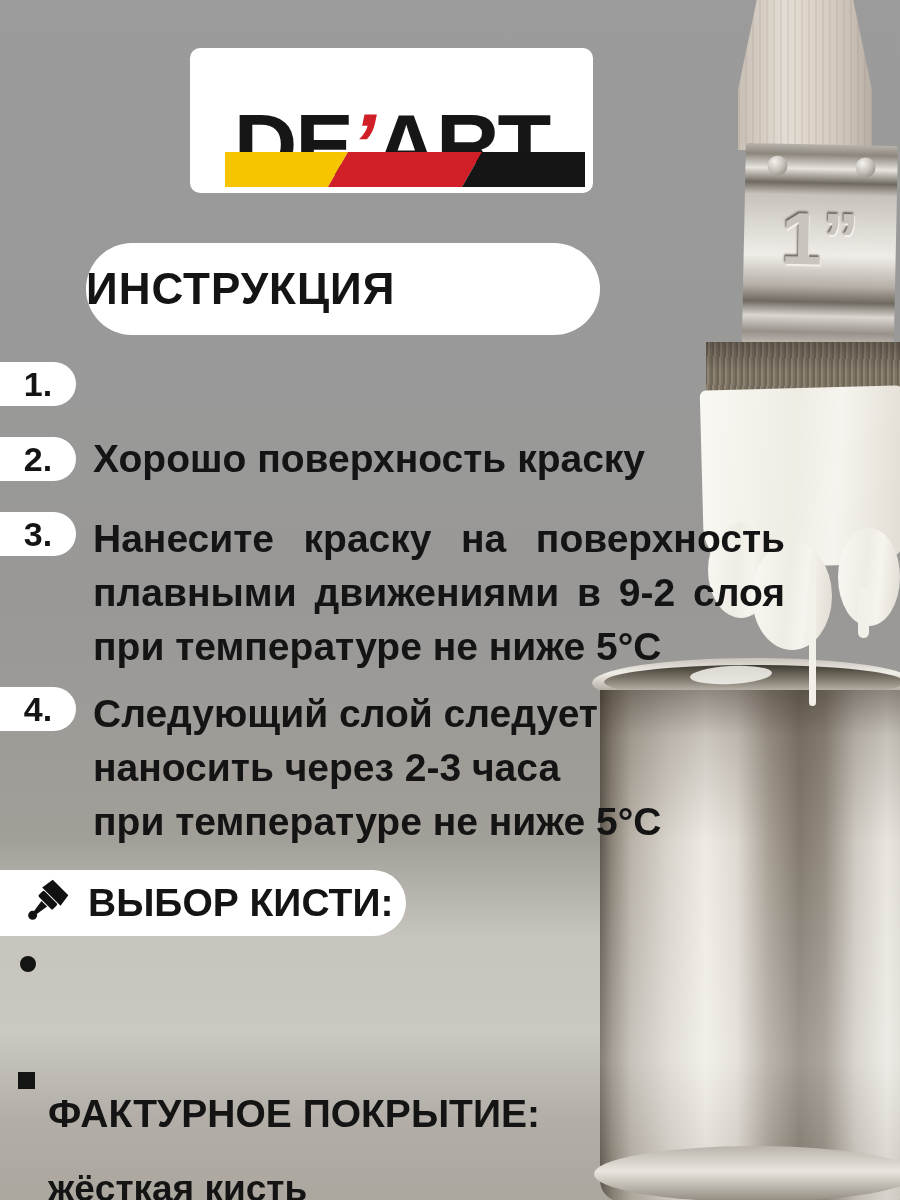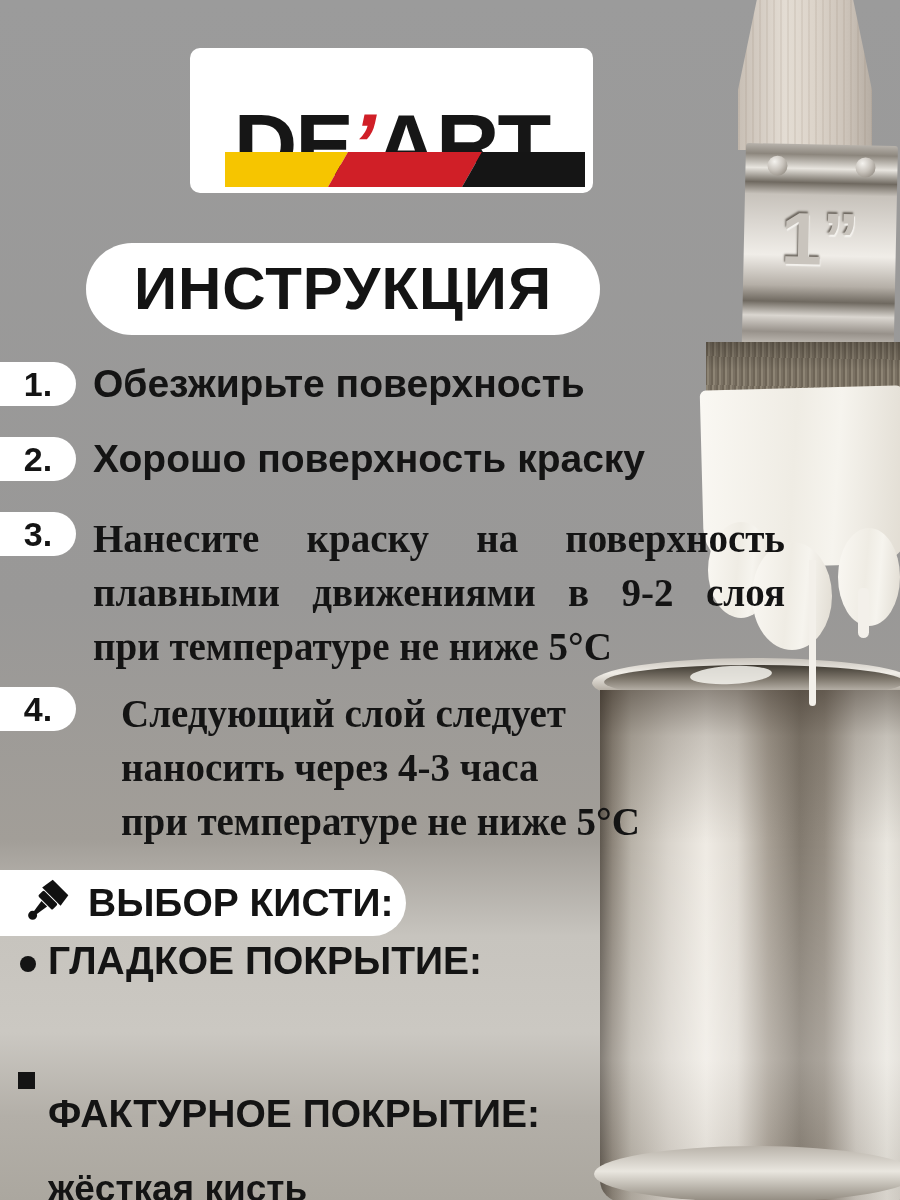--- a/index.html
+++ b/index.html
@@ -65,27 +65,27 @@
     background:linear-gradient(180deg,#b9b3aa 0%,#e9e6df 45%,#8f887d 100%);
   }
   
   .logo-card{left:190px;top:48px;width:403px;height:145px;background:#fff;border-radius:10px;}
   .logo-text{position:absolute;left:0;right:0;top:52px;text-align:center;
     font-size:88px;font-weight:bold;letter-spacing:-2px;line-height:90px;color:#161616;white-space:nowrap;}
   .logo-apostrophe{display:inline-block;transform:skewX(-12deg);}
   .logo-stripe{position:absolute;left:35px;top:104px;width:360px;height:35px;}
   .stripe-seg{position:absolute;left:0;top:0;width:100%;height:100%;}
   .title-pill{left:86px;top:243px;width:514px;height:92px;background:#fff;border-radius:46px;}
-  .title-text{position:absolute;left:0;right:0;top:0;height:92px;line-height:92px;text-align:center;
-    font-size:60px;font-weight:bold;letter-spacing:1px;color:#141414;}
+  .title-text{position:absolute;left:0;right:0;top:0;height:92px;line-height:92px;text-align:left;
+    font-size:44px;font-weight:bold;letter-spacing:1px;color:#141414;}
   
   .step-badge{left:0;width:76px;height:44px;background:#fff;border-radius:0 22px 22px 0;
     text-align:center;line-height:44px;font-size:34px;font-weight:bold;color:#141414;}
   .step-text{left:93px;color:#141414;font-size:39px;font-weight:bold;line-height:44px;white-space:nowrap;}
-  .step-text-multi{left:93px;width:692px;color:#141414;font-size:39px;font-weight:bold;line-height:54px;font-family:Liberation Serif, serif;}
+  .step-text-multi{left:93px;width:692px;color:#141414;font-size:39px;font-weight:bold;line-height:54px;}
   .just{text-align:justify;text-align-last:justify;}
   
   .section-pill{left:0;top:870px;width:406px;height:66px;background:#fff;border-radius:0 33px 33px 0;}
   .section-label{position:absolute;left:88px;top:0;height:66px;line-height:66px;
     font-size:39px;font-weight:bold;color:#141414;white-space:nowrap;}
   .section-icon{position:absolute;left:20px;top:8px;width:50px;height:50px;}
   .bullet-title{left:48px;color:#141414;font-size:39px;font-weight:bold;line-height:48px;white-space:nowrap;}
   .bullet-desc{left:48px;color:#141414;font-size:37px;font-weight:bold;line-height:48px;white-space:nowrap;}
   .marker-dot{left:20px;top:956px;width:16px;height:16px;border-radius:50%;background:#141414;}
   .marker-square{left:18px;top:1072px;width:17px;height:17px;background:#141414;}
@@ -124,51 +124,49 @@
       <div class="stripe-seg" style="background:#d01f27;clip-path:polygon(123px 0,257px 0,237px 100%,103px 100%);"></div>
       <div class="stripe-seg" style="background:#151515;clip-path:polygon(257px 0,360px 0,360px 100%,237px 100%);"></div>
     </div>
   </div>
 
   <div class="abs title-pill">
     <div class="title-text">ИНСТРУКЦИЯ</div>
   </div>
 
   <div class="abs step-badge" style="top:362px;">1.</div>
-  <div class="abs step-text" style="top:362px;">Обезжирьте поверхность</div>
 
   <div class="abs step-badge" style="top:437px;">2.</div>
   <div class="abs step-text" style="top:437px;">Хорошо поверхность краску</div>
 
   <div class="abs step-badge" style="top:512px;">3.</div>
   <div class="abs step-text-multi" style="top:512px;">
     <div class="just">Нанесите краску на поверхность</div>
     <div class="just">плавными движениями в 9-2 слоя</div>
     <div>при температуре не ниже 5°C</div>
   </div>
 
   <div class="abs step-badge" style="top:687px;">4.</div>
-  <div class="abs step-text-multi" style="top:687px;margin-left:28px;">
+  <div class="abs step-text-multi" style="top:687px;">
     <div>Следующий слой следует</div>
-    <div>наносить через 4-3 часа</div>
+    <div>наносить через 2-3 часа</div>
     <div>при температуре не ниже 5°C</div>
   </div>
 
   <div class="abs section-pill">
     <svg class="section-icon" viewBox="0 0 50 50">
       <g transform="rotate(45 25 25)" fill="#111">
         <path d="M14,3 L36,3 L38,16 L12,16 Z"></path>
         <rect x="15" y="17" width="20" height="8" rx="1.5"></rect>
         <path d="M21,26 L29,26 L27,39 L23,39 Z"></path>
         <circle cx="25" cy="42.5" r="4.5"></circle>
       </g>
     </svg>
     <div class="section-label">ВЫБОР КИСТИ:</div>
   </div>
 
   <div class="abs marker-dot"></div>
-  <div class="abs bullet-title" style="top:937px;">ГЛАДКОЕ ПОКРЫТИЕ:</div>
 
   <div class="abs marker-square"></div>
   <div class="abs bullet-title" style="top:1090px;">ФАКТУРНОЕ ПОКРЫТИЕ:</div>
   <div class="abs bullet-desc" style="top:1165px;">жёсткая кисть</div>
 
 </div>
 
 </body></html>

